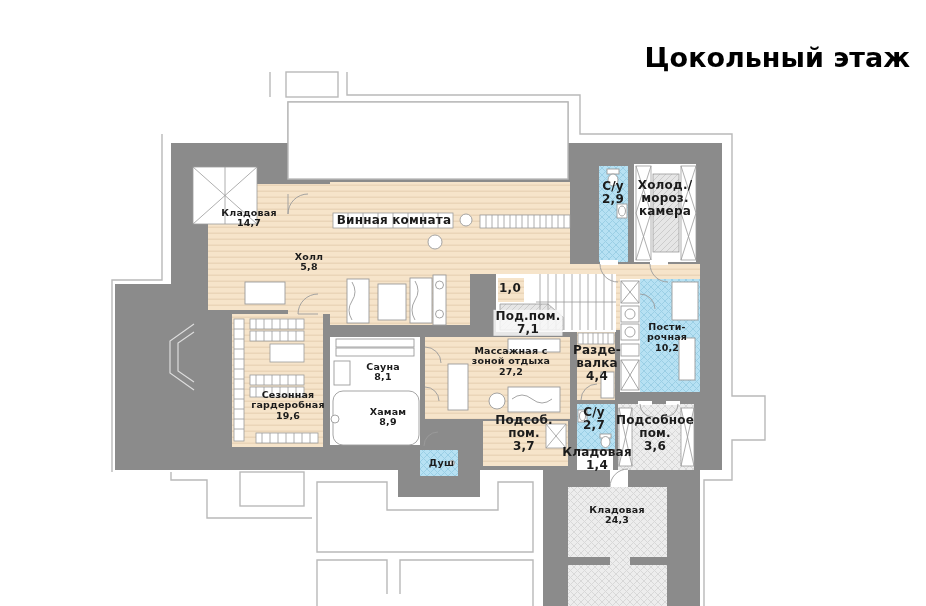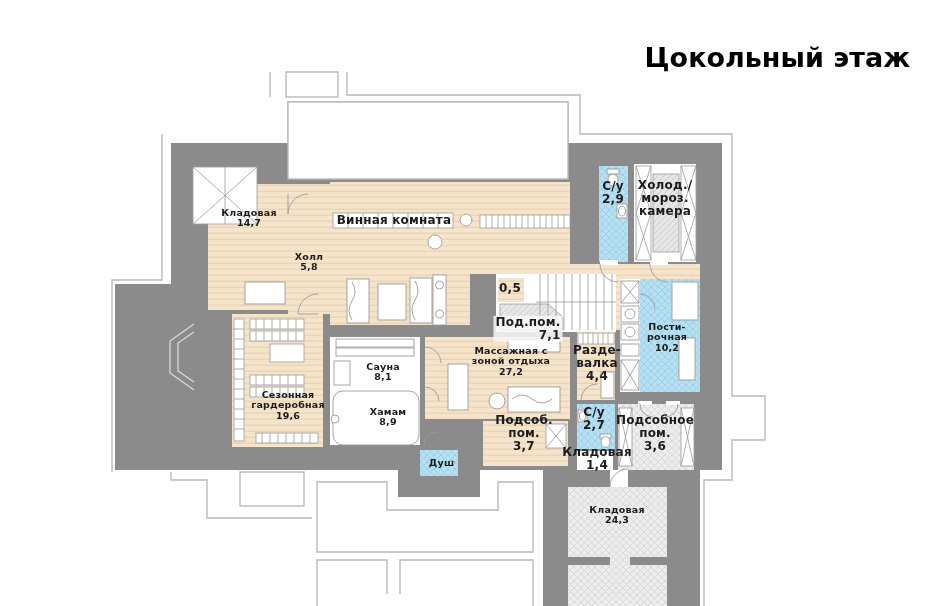--- a/index.html
+++ b/index.html
@@ -252,22 +252,22 @@
   <div class="lbl s9" style="left:249px;top:176px;">Кладовая
 14,7</div>
   <div class="lbl s9" style="left:309px;top:220px;">Холл
 5,8</div>
   <div class="lbl s11" style="left:394px;top:179px;">Винная комната</div>
   <div class="lbl s8" style="left:613px;top:151px;">С/у
 2,9</div>
   <div class="lbl s8" style="left:665px;top:157px;">Холод./
 мороз.
 камера</div>
-  <div class="lbl s8" style="left:510px;top:247px;">0,5</div>
-  <div class="lbl s8 plate" style="left:528px;top:287px;text-align:right;">Под.пом.
+  <div class="lbl s8" style="left:510px;top:247px;">1,0</div>
+  <div class="lbl s8 plate" style="left:528px;top:281px;">Под.пом.
 7,1</div>
   <div class="lbl s9" style="left:667px;top:296px;">Пости-
 рочная
 10,2</div>
   <div class="lbl s9" style="left:288px;top:364px;">Сезонная
 гардеробная
 19,6</div>
   <div class="lbl s9" style="left:383px;top:330px;">Сауна
 8,1</div>
   <div class="lbl s9" style="left:388px;top:375px;">Хамам

